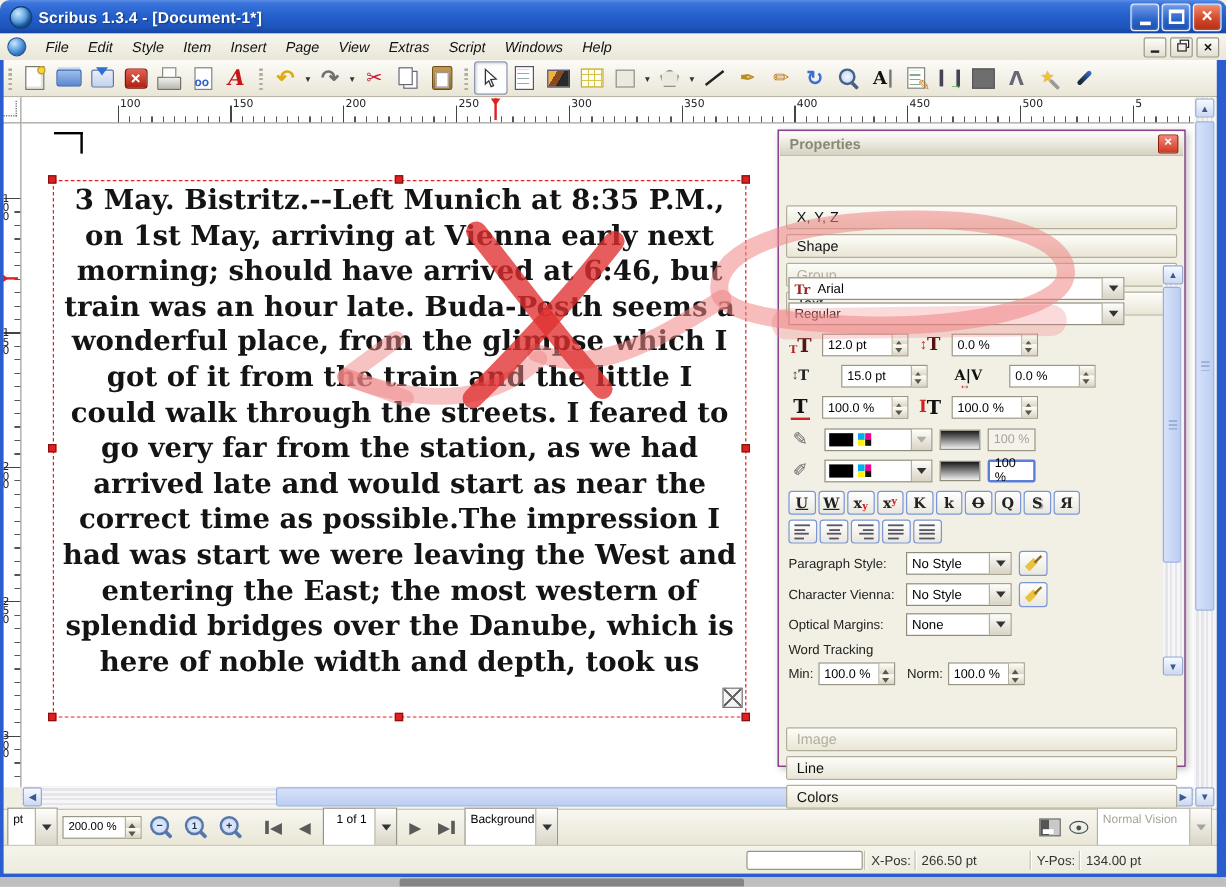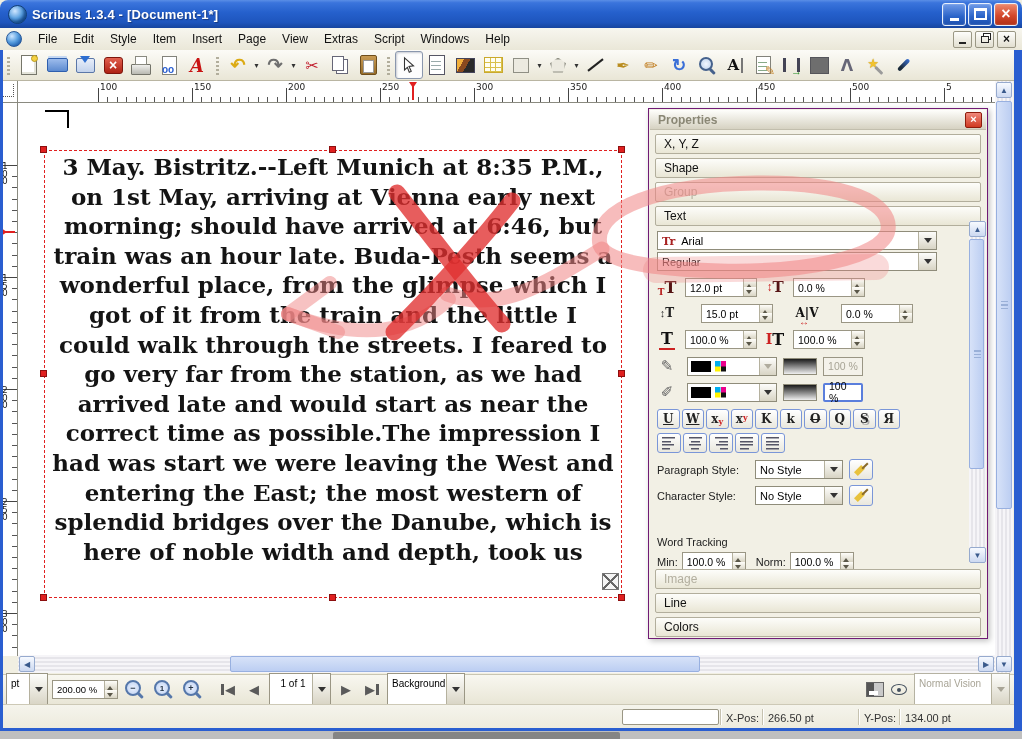--- a/index.html
+++ b/index.html
@@ -16,21 +16,21 @@
   .title-text{color:#fff;font-weight:bold;font-size:13px;text-shadow:1px 1px 1px #163a80;letter-spacing:.2px;}
   .cap-btns{margin-left:auto;display:flex;gap:2px;}
   .cap{width:22px;height:21px;border-radius:3px;border:1px solid #e8f0fc;display:flex;align-items:center;justify-content:center;
     background:linear-gradient(#6f9ae8,#2a63c8 60%,#1c4fae);box-shadow:inset 0 0 2px #fff6;}
   .cap-close-bg{background:linear-gradient(#ee8a6e,#d4482c 55%,#b12f15);}
   .cap-min::before{content:"";width:9px;height:3px;background:#fff;margin-top:10px;}
   .cap-max::before{content:"";width:9px;height:7px;border:2px solid #fff;border-top-width:3px;}
   .cap-close::before{content:"×";color:#fff;font-size:16px;font-weight:bold;line-height:1;}
   
   .menubar{left:0;top:28px;width:1022px;height:22px;background:linear-gradient(#f7f6ef,#eae7d8);
-    border-bottom:1px solid #d6d2bd;display:flex;align-items:center;font-size:12px;color:#111;}
+    border-bottom:1px solid #d6d2bd;display:flex;align-items:center;font-size:12px;color:#111;font-style:italic;}
   .mdi-icon{width:14px;height:14px;border-radius:50%;margin:0 8px 0 6px;
     background:radial-gradient(circle at 35% 30%,#cfe6ff,#5aa0e0 45%,#1f5fae 80%);border:1px solid #2a5a9a;}
   .menu-item{padding:3px 8px;cursor:default;}
   .mdi-btns{margin-left:auto;display:flex;gap:3px;margin-right:6px;}
   .mdib{width:17px;height:15px;border:1px solid #9a9784;background:linear-gradient(#fdfdfb,#e2dfd0);
     display:flex;align-items:center;justify-content:center;border-radius:2px;}
   .mdi-min::before{content:"";width:7px;height:2px;background:#222;margin-top:7px;}
   .mdi-restore::before{content:"";width:6px;height:5px;border:1px solid #222;box-shadow:2px -3px 0 -1px #fdfdfb,2px -3px 0 0 #222;}
   .mdi-close::before{content:"×";font-size:12px;font-weight:bold;color:#111;line-height:1;}
   
@@ -127,21 +127,21 @@
   .hthumb{top:1px;height:16px;background:linear-gradient(#d7e2f8,#bccef2);border:1px solid #98b0e0;border-radius:2px;box-sizing:border-box;}
   
   .panel{left:648px;top:108px;width:340px;height:531px;background:#f2f0e5;border:1px solid #701a75;
     box-shadow:2px 2px 6px rgba(0,0,0,.25);box-sizing:border-box;}
   .panel-title{left:1px;top:1px;width:336px;height:20px;background:linear-gradient(#fefefb,#d6d2c2);
     display:flex;align-items:center;padding:0 4px 0 8px;box-sizing:border-box;border-bottom:1px solid #c2bead;}
   .panel-title-text{color:#8a8775;font-weight:bold;font-size:12px;}
   .panel-close{margin-left:auto;width:15px;height:14px;background:linear-gradient(#f0887a,#d03a22);border:1px solid #8e1c0c;border-radius:2px;
     color:#fff;font-size:11px;font-weight:bold;display:flex;align-items:center;justify-content:center;line-height:1;}
   .ptab{left:6px;width:326px;height:20px;background:linear-gradient(#fdfdfa,#e9e6d5);border:1px solid #b2ae9c;border-radius:2px;
-    display:flex;align-items:center;padding-left:8px;font-size:12px;color:#111;box-sizing:border-box;}
+    display:flex;align-items:center;padding-left:8px;font-size:12px;color:#111;box-sizing:border-box;margin-top:37px;}
   .ptab.dis{color:#b2ae9e;}
   .combo{display:flex;align-items:stretch;background:#fff;border:1px solid #8f8c7a;height:19px;box-sizing:border-box;}
   .combo-val{flex:1;font-size:11px;padding:3px 0 0 4px;white-space:nowrap;overflow:hidden;}
   .combo-btn{width:17px;background:linear-gradient(#fdfdfb,#d8d4c4);border-left:1px solid #b5b19e;display:flex;align-items:center;justify-content:center;}
   .combo-btn::before{content:"";border:4px solid transparent;border-top:5px solid #333;margin-top:4px;}
   .combo.dis .combo-val{color:#a8a496;}
   .combo.dis .combo-btn::before{border-top-color:#a8a496;}
   .tt-badge{color:#a82222;font-family:"DejaVu Serif",serif;font-weight:bold;font-size:11px;padding:3px 2px 0 4px;}
   .spin{display:flex;align-items:stretch;background:#fff;border:1px solid #9a9684;height:19px;box-sizing:border-box;}
   .spin-val{flex:1;font-size:10.5px;padding:3px 0 0 4px;white-space:nowrap;}
@@ -538,26 +538,33 @@
 
     <div class="prow" style="left:8px;top:350px;gap:6px">
       <span class="plabel" style="width:92px">Paragraph Style:</span>
       <span class="combo" style="width:88px">
         <span class="combo-val">No Style</span>
         <span class="combo-btn"></span>
       </span>
       <span class="broom"></span>
     </div>
     <div class="prow" style="left:8px;top:376px;gap:6px">
-      <span class="plabel" style="width:92px">Character Style:</span>
+      <span class="plabel" style="width:92px">Character Vienna:</span>
       <span class="combo" style="width:88px">
         <span class="combo-val">No Style</span>
         <span class="combo-btn"></span>
       </span>
       <span class="broom"></span>
+    </div>
+    <div class="prow" style="left:8px;top:402px;gap:6px">
+      <span class="plabel" style="width:92px">Optical Margins:</span>
+      <span class="combo" style="width:88px">
+        <span class="combo-val">None</span>
+        <span class="combo-btn"></span>
+      </span>
     </div>
 
     <div class="abs plabel" style="left:8px;top:427px">Word Tracking</div>
     <div class="prow" style="left:8px;top:443px;gap:4px">
       <span class="plabel">Min:</span>
       <span class="spin" style="width:64px">
         <span class="spin-val">100.0 %</span>
         <span class="spin-btns">
             <i class="up"></i>
             <i class="dn"></i>

